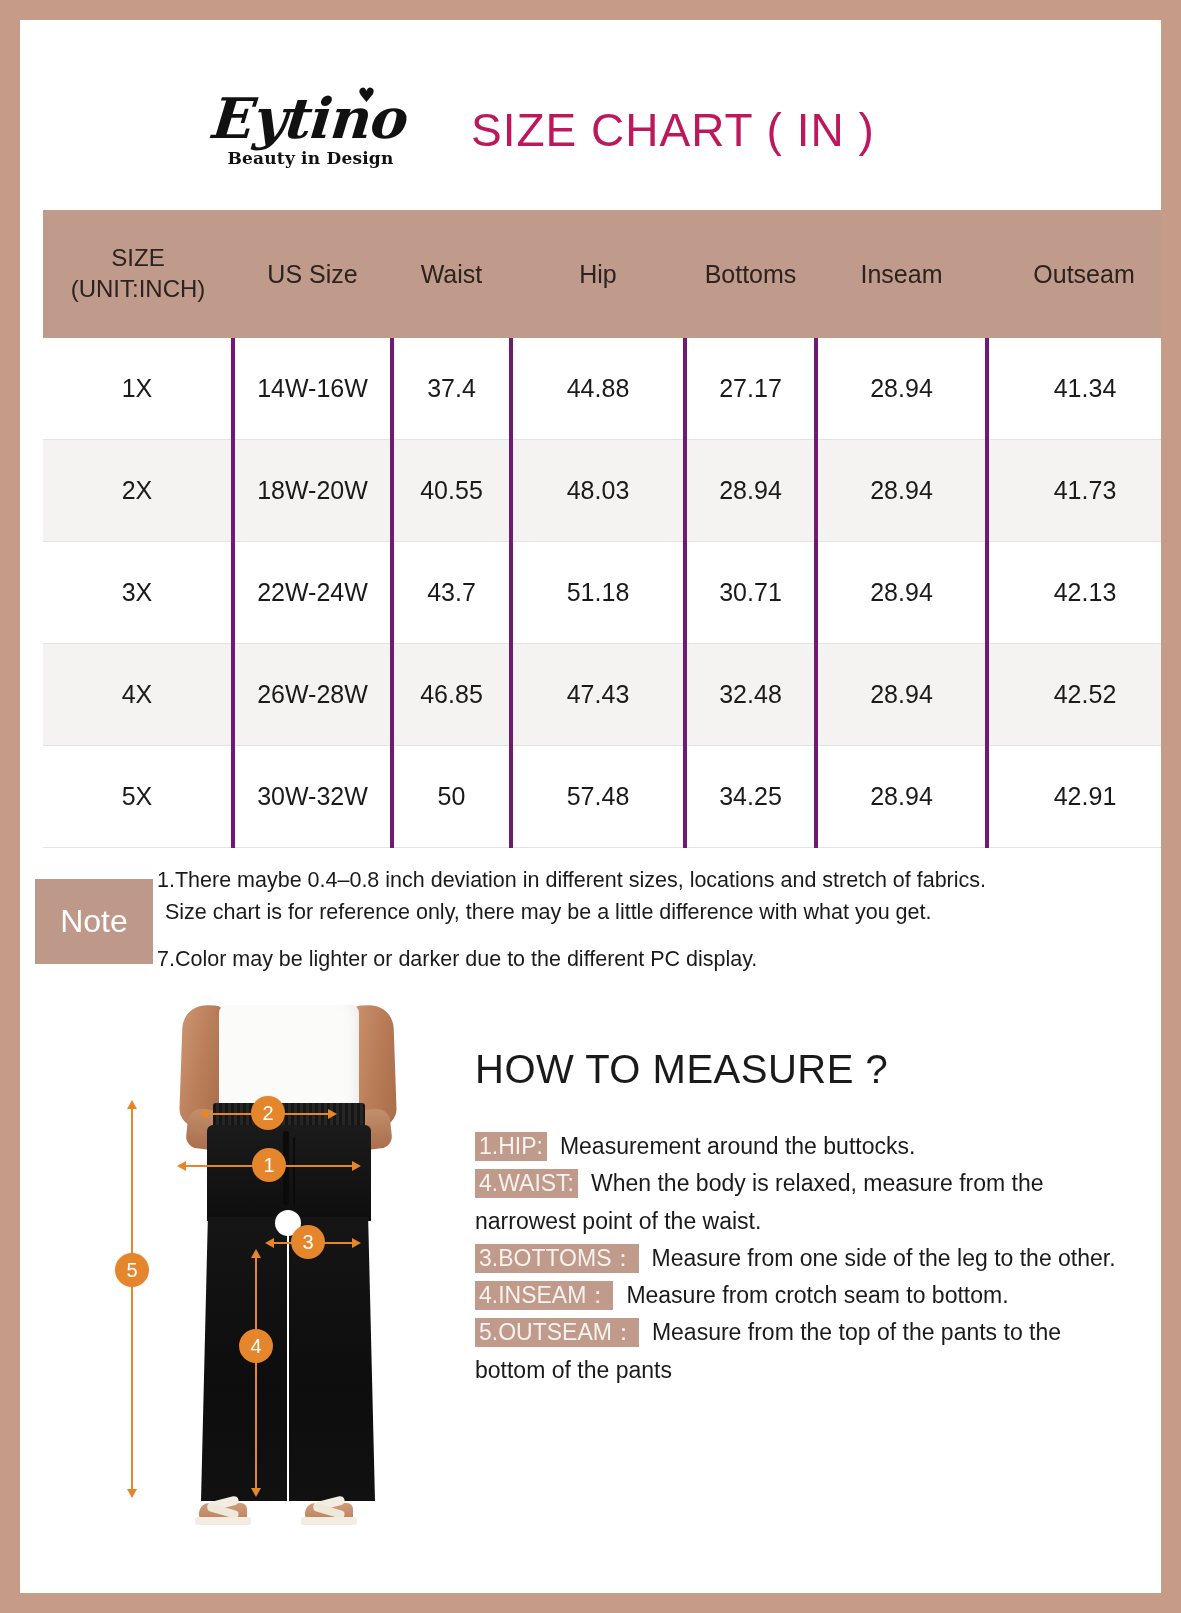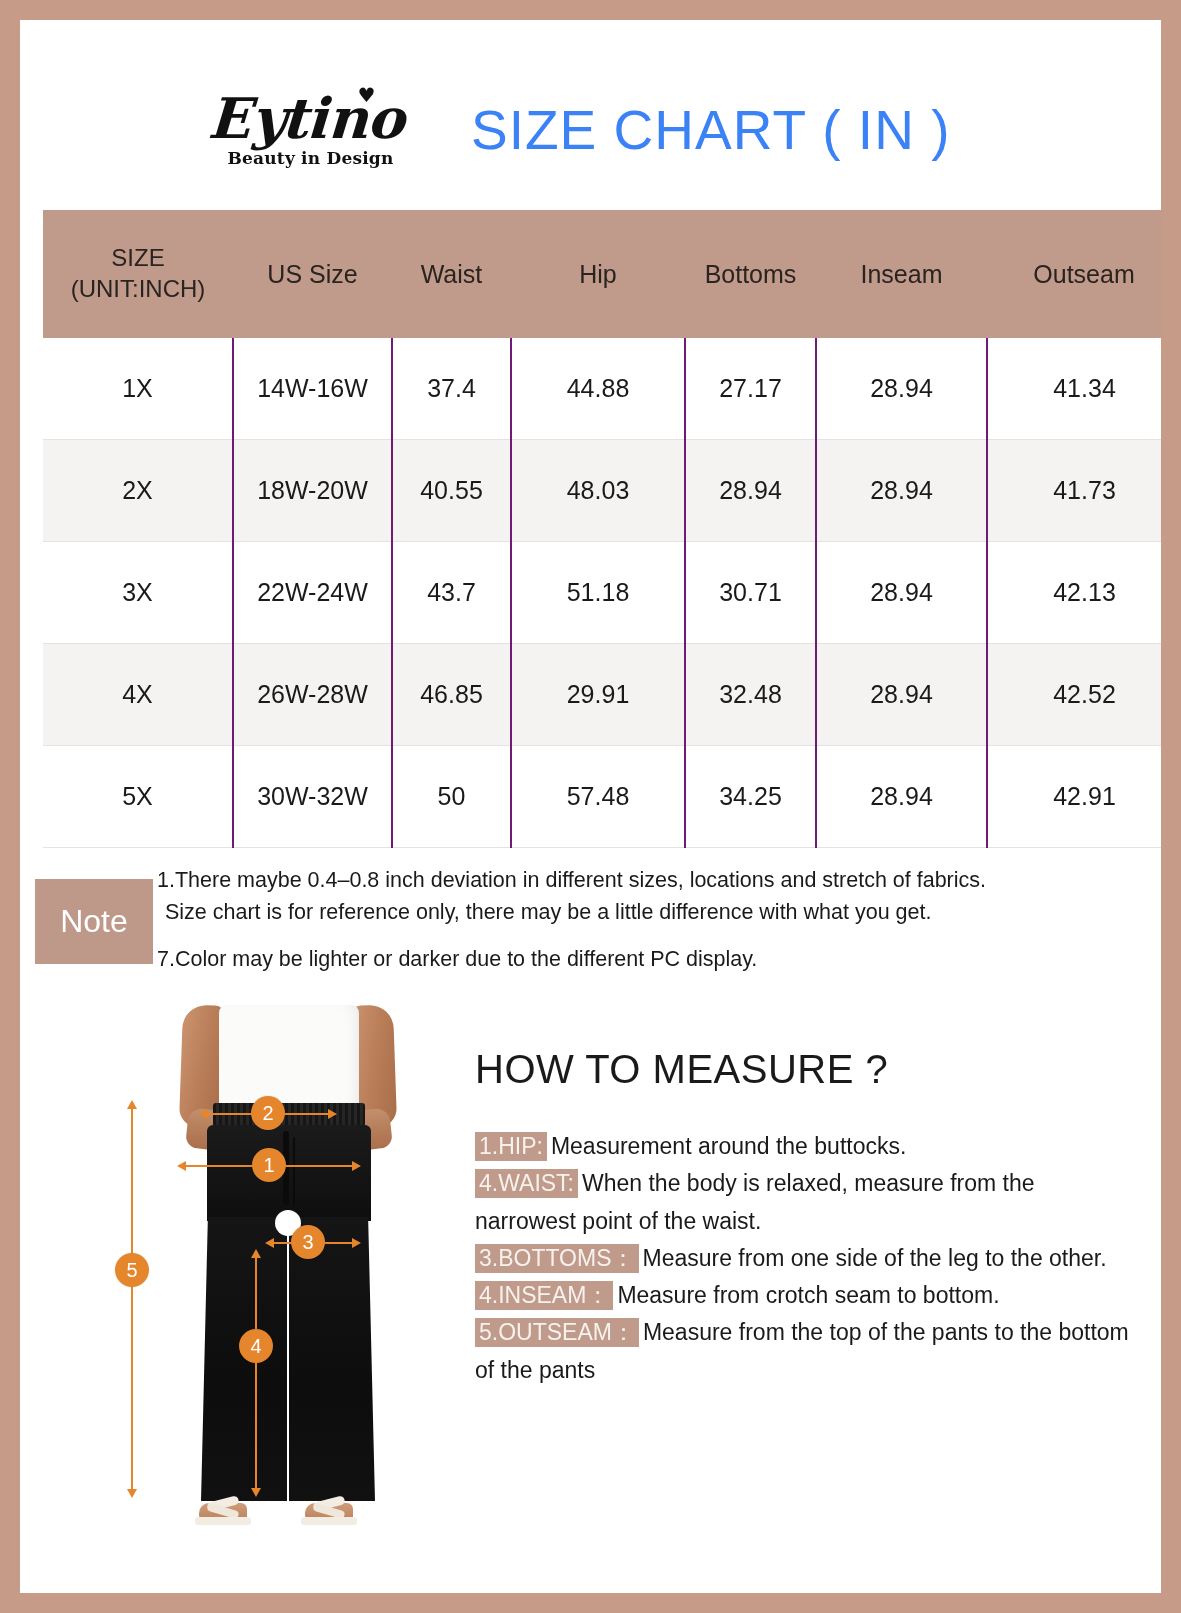--- a/index.html
+++ b/index.html
@@ -67,22 +67,22 @@
   }
   .logo-tag {
     font-family: "DejaVu Serif", serif;
     font-weight: bold;
     font-size: 17px;
     color: #111111;
     margin-top: 3px;
     letter-spacing: 0.2px;
   }
   .chart-title {
-    font-size: 55px;
-    color: #3b82f6;
+    font-size: 46px;
+    color: #be185d;
     letter-spacing: 1px;
     margin-left: 38px;
     white-space: nowrap;
   }
 
   
   .size-table {
     position: absolute;
     left: 23px;
     top: 190px;
@@ -105,21 +105,21 @@
     font-size: 24px;
     line-height: 1.28;
   }
   .size-table td {
     font-size: 25px;
     color: #1a1a1a;
     height: 99px;
     text-align: center;
     vertical-align: middle;
     background: #ffffff;
-    border-right: 2px solid #701a75;
+    border-right: 4px solid #701a75;
     border-bottom: 1px solid #e3e3e3;
   }
   .size-table td:last-child { border-right: none; }
   .size-table tbody tr:nth-child(even) td { background: #f4f3f2; }
   .size-table tbody tr:last-child td { border-bottom: 1px solid #e3e3e3; }
 
   
   .note-wrap {
     position: absolute;
     left: 15px;
@@ -298,21 +298,21 @@
   .measure-list { margin-top: 36px; }
   .m-item {
     font-size: 23px;
     color: #1a1a1a;
     line-height: 1.62;
   }
   .m-key {
     background: #c09a8a;
     color: #f7f2ee;
     padding: 1px 4px 2px 4px;
-    margin-right: 4px;
+    margin-right: 13px;
   }
 </style>
 </head>
 <body>
 
 <div class="page">
 <div class="inner">
 
   <div class="header">
     <div class="logo-block">
@@ -365,21 +365,21 @@
         <td>43.7</td>
         <td>51.18</td>
         <td>30.71</td>
         <td>28.94</td>
         <td>42.13</td>
       </tr>
       <tr>
         <td>4X</td>
         <td>26W-28W</td>
         <td>46.85</td>
-        <td>29.91</td>
+        <td>47.43</td>
         <td>32.48</td>
         <td>28.94</td>
         <td>42.52</td>
       </tr>
       <tr>
         <td>5X</td>
         <td>30W-32W</td>
         <td>50</td>
         <td>57.48</td>
         <td>34.25</td>

